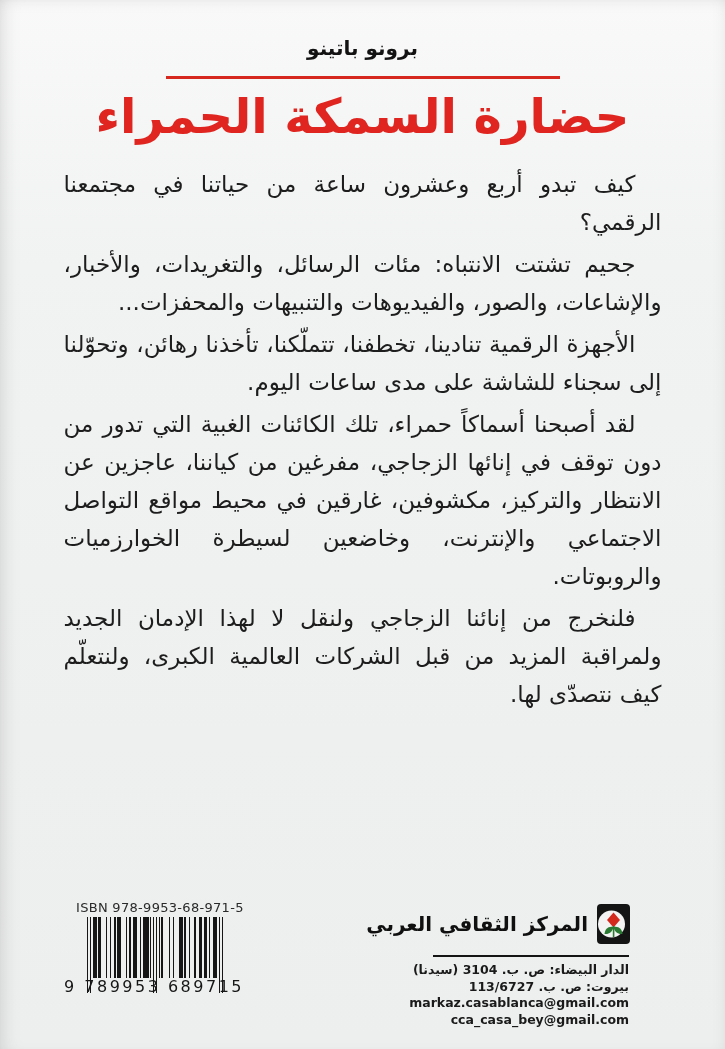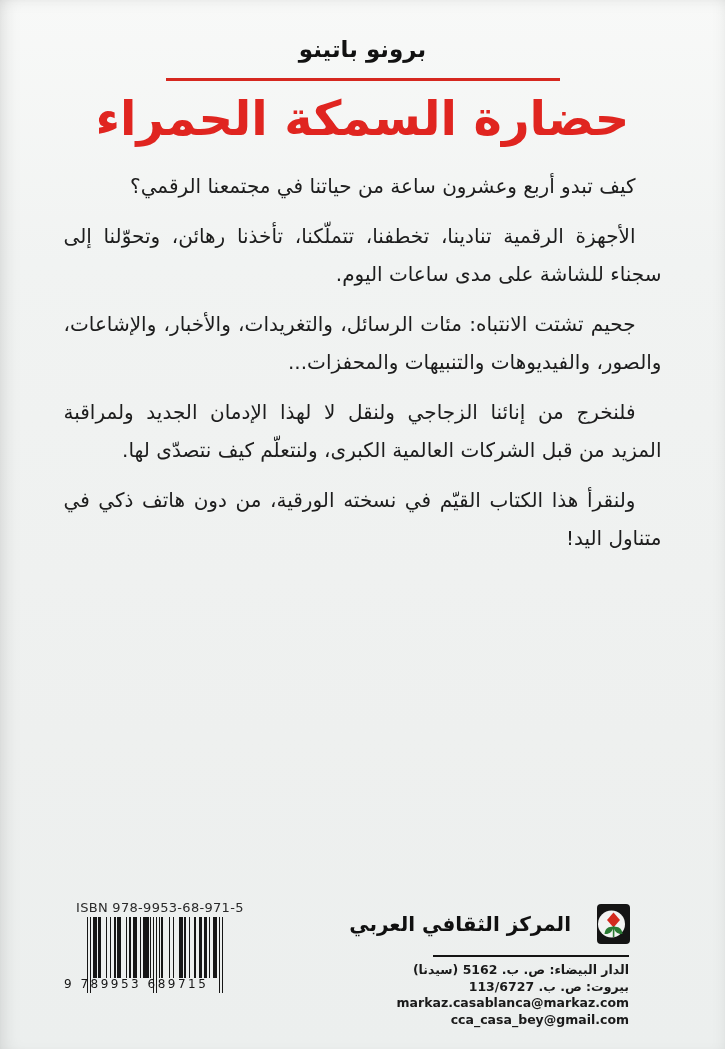--- a/index.html
+++ b/index.html
@@ -12,21 +12,21 @@
                inset -10px 0 18px -14px rgba(0,0,0,.10),
                inset 0 12px 20px -16px rgba(0,0,0,.10);
     overflow:hidden;
     font-family:"DejaVu Sans",sans-serif;
     color:#1d1d1d;
   }
   
   .author{
     margin-top:36px;
     text-align:center;
-    font-size:23px;
+    font-size:20px;
     font-weight:bold;
     color:#121212;
     direction:rtl;
   }
   .divider{
     width:394px;height:3px;
     margin:16px auto 0;
     background:#d6281f;
   }
   .title{
@@ -38,22 +38,22 @@
     direction:rtl;
     letter-spacing:0;
   }
   
   .blurb{
     width:598px;
     margin:21px auto 0;
     direction:rtl;
   }
   .blurb p{
-    margin:12px 0 2px 0;
-    font-size:20px;
+    margin:4px 0 2px 0;
+    font-size:23px;
     line-height:38px;
     text-align:justify;
     text-align-last:right;
     text-indent:26px;
     color:#1d1d1d;
   }
   
   .isbn-label{
     position:absolute;
     left:76px;top:900px;
@@ -65,33 +65,33 @@
   .barcode{
     position:absolute;
     left:87px;top:917px;
     width:136px;height:76px;
   }
   .barcode rect{fill:#161616;}
   .barcode-digits{
     position:absolute;
     left:64px;top:977px;
     width:190px;
-    font-size:12px;
+    font-size:16px;
     letter-spacing:2.5px;
     color:#161616;
     direction:ltr;
     white-space:pre;
   }
   .publisher-row{
     position:absolute;
     right:95px;top:904px;
     display:flex;
     direction:rtl;
     align-items:center;
-    gap:26px;
+    gap:9px;
   }
   .publisher-logo{width:33px;height:40px;display:block;}
   .publisher-name{
     font-size:20px;
     font-weight:bold;
     color:#101010;
     white-space:nowrap;
   }
   .pub-divider{
     position:absolute;
@@ -116,24 +116,24 @@
 <body>
 
 <div class="page">
 
   <div class="author">برونو باتينو</div>
   <div class="divider"></div>
   <div class="title">حضارة السمكة الحمراء</div>
 
   <div class="blurb">
     <p>كيف تبدو أربع وعشرون ساعة من حياتنا في مجتمعنا الرقمي؟</p>
+    <p>جحيم تشتت الانتباه: مئات الرسائل، والتغريدات، والأخبار، والإشاعات، والصور، والفيديوهات والتنبيهات والمحفزات...</p>
     <p>الأجهزة الرقمية تنادينا، تخطفنا، تتملّكنا، تأخذنا رهائن، وتحوّلنا إلى سجناء للشاشة على مدى ساعات اليوم.</p>
-    <p>جحيم تشتت الانتباه: مئات الرسائل، والتغريدات، والأخبار، والإشاعات، والصور، والفيديوهات والتنبيهات والمحفزات...</p>
+    <p>لقد أصبحنا أسماكاً حمراء، تلك الكائنات الغبية التي تدور من دون توقف في إنائها الزجاجي، مفرغين من كياننا، عاجزين عن الانتظار والتركيز، مكشوفين، غارقين في محيط مواقع التواصل الاجتماعي والإنترنت، وخاضعين لسيطرة الخوارزميات والروبوتات.</p>
     <p>فلنخرج من إنائنا الزجاجي ولنقل لا لهذا الإدمان الجديد ولمراقبة المزيد من قبل الشركات العالمية الكبرى، ولنتعلّم كيف نتصدّى لها.</p>
-    <p>ولنقرأ هذا الكتاب القيّم في نسخته الورقية، من دون هاتف ذكي في متناول اليد!</p>
   </div>
 
   <div class="isbn-label">ISBN 978-9953-68-971-5</div>
 
   <svg class="barcode" viewBox="0 0 95 60" preserveAspectRatio="none" shape-rendering="crispEdges">
       <rect x="0" y="0" width="1" height="60"></rect>
       <rect x="2" y="0" width="1" height="60"></rect>
       <rect x="4" y="0" width="1" height="48"></rect>
       <rect x="5" y="0" width="1" height="48"></rect>
       <rect x="6" y="0" width="1" height="48"></rect>
@@ -191,19 +191,19 @@
       <path d="M16.5 23 C 11 22, 8 25, 7.5 30 C 12 30.5, 15.5 28, 16.5 23 Z" fill="#2a7a33"></path>
       <path d="M16.5 23 C 22 22, 25 25, 25.5 30 C 21 30.5, 17.5 28, 16.5 23 Z" fill="#2a7a33"></path>
       <rect x="15.8" y="22" width="1.6" height="11" fill="#2a7a33"></rect>
     </svg>
     <div class="publisher-name">المركز الثقافي العربي</div>
   </div>
 
   <div class="pub-divider"></div>
 
   <div class="address">
-    <div class="line">الدار البيضاء: ص. ب. 5162 (سيدنا)</div>
+    <div class="line">الدار البيضاء: ص. ب. 3104 (سيدنا)</div>
     <div class="line">بيروت: ص. ب. 113/6727</div>
-    <div class="line email">markaz.casablanca@markaz.com</div>
+    <div class="line email">markaz.casablanca@gmail.com</div>
     <div class="line email">cca_casa_bey@gmail.com</div>
   </div>
 
 </div>
 
 </body></html>

